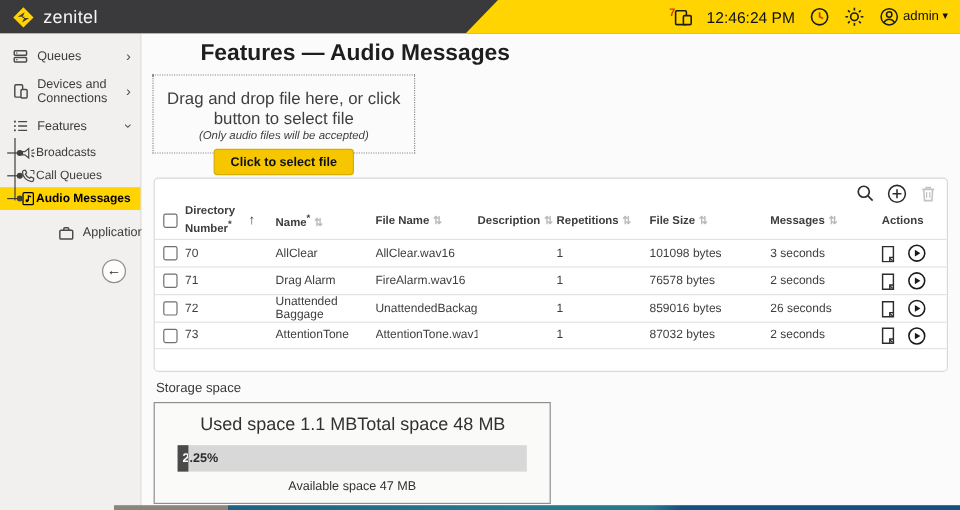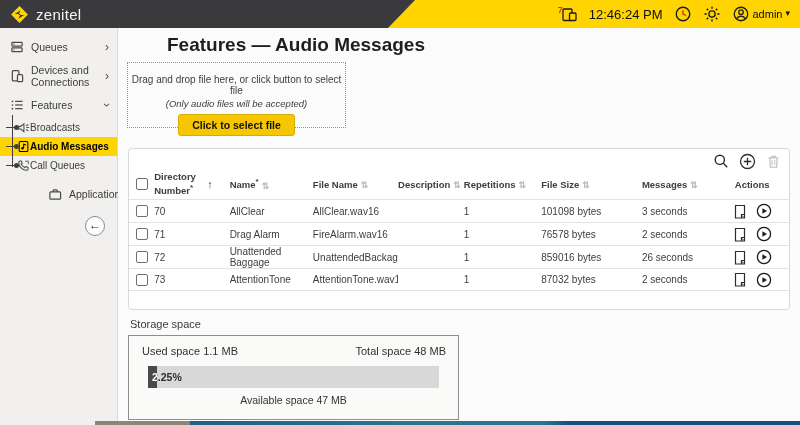--- a/index.html
+++ b/index.html
@@ -51,21 +51,21 @@
 
   
   .main { position:absolute; left:118px; top:28px; width:682px; height:397px;
     background:#fbfbfb; }
   .page-title { position:absolute; left:12px; top:6px; font-size:19px;
     font-weight:bold; color:#1e1e1e;margin-left:37px; }
 
   .upload-box { position:absolute; left:9px; top:34px; width:219px; height:66px;
     border:1px dotted #8f8f8f; text-align:center; padding-top:11px;
     cursor:pointer; }
-  .upload-line1 { font-size:10px; color:#3e3e3e; }
+  .upload-line1 { font-size:14px; color:#3e3e3e; }
   .upload-line2 { font-size:9.5px; font-style:italic; color:#3e3e3e;
     margin-top:2px; }
   .upload-btn { margin-top:5px; background:#f6c700; border:1px solid #d9ad00;
     border-radius:3px; font-family:"Liberation Sans",sans-serif;
     font-size:10.5px; font-weight:bold; color:#111; padding:4px 13px;
     cursor:pointer; }
 
   
   .tbl { position:absolute; left:10px; top:120px; width:662px; height:162px;
     background:#fff; border:1px solid #d9d9d9; border-radius:4px;
@@ -94,22 +94,22 @@
   sup { font-size:8px; }
   .cb { width:12px; height:12px; border:1.4px solid #6f6f6f; border-radius:2px;
     background:#fff; cursor:pointer; display:inline-block; }
   .row-icon { cursor:pointer; display:flex; }
 
   
   .storage-heading { position:absolute; left:12px; top:290px; font-size:11px;
     color:#3a3a3a; }
   .storage-box { position:absolute; left:10px; top:307px; width:331px;
     height:85px; border:1px solid #8f8f8f; background:#fafaf9; }
-  .storage-row { display:flex; justify-content:space-between;
-    padding:9px 12px 0 13px; font-size:11px; color:#323232; }
+  .storage-row { display:flex; justify-content:center;
+    padding:9px 12px 0 13px; font-size:15px; color:#323232; }
   .bar-track { position:relative; margin:9px 19px 0 19px; height:22px;
     background:#d8d8d8; }
   .bar-fill { position:absolute; left:0; top:0; bottom:0; background:#4a4a4a;
     min-width:9px; overflow:hidden; }
   .bar-label { position:absolute; left:4px; top:50%; transform:translateY(-50%);
     font-size:10.5px; font-weight:bold; color:#2c2c2c; white-space:nowrap; }
   .bar-label.white { color:#fff; }
   .storage-available { text-align:center; margin-top:6px; font-size:10.5px;
     color:#323232; }
 
@@ -199,37 +199,37 @@
 
   <div class="tree">
     <div class="tree-item">
       <span class="connector"></span>
       <svg class="icon-svg" width="13" height="13" viewBox="0 0 15 15" fill="none" stroke="#4a4a4a" stroke-width="1.2">
         <path d="M2 6.2 v3 h2.3 l3.7 3 V3.2 l-3.7 3 Z"></path>
         <path d="M10.5 5.5 l2.5-1.4 M10.5 9.8 l2.5 1.4 M10.8 7.6 h3"></path>
       </svg>
       <span>Broadcasts</span>
     </div>
+    <div class="tree-item">
+      <span class="connector"></span>
+      <svg class="icon-svg" width="13" height="13" viewBox="0 0 15 15" fill="none" stroke="#4a4a4a" stroke-width="1.2">
+        <path d="M3.6 2.3 C2.7 2.3 2 3 2 3.9 c0 4.8 4.3 9.1 9.1 9.1 .9 0 1.6-.7 1.6-1.6 v-1.7 l-2.7-1 -1.2 1.2 c-1.7-.9-3.1-2.3-4-4 l1.2-1.2 -1-2.4 Z"></path>
+        <path d="M9.5 2.5 h3.5 M13 2.5 v3.5" stroke-width="1"></path>
+      </svg>
+      <span>Call Queues</span>
+    </div>
     <div class="tree-item active">
       <span class="connector"></span>
       <svg class="icon-svg" width="13" height="13" viewBox="0 0 15 15" fill="none" stroke="#000" stroke-width="1.2">
         <rect x="2.5" y="1.8" width="10" height="11.5" rx="1.2"></rect>
         <circle cx="6.3" cy="9.6" r="1.4" fill="#000" stroke="none"></circle>
         <path d="M7.7 9.6 V4.8 l2.6 1"></path>
       </svg>
       <span>Audio Messages</span>
     </div>
-    <div class="tree-item">
-      <span class="connector"></span>
-      <svg class="icon-svg" width="13" height="13" viewBox="0 0 15 15" fill="none" stroke="#4a4a4a" stroke-width="1.2">
-        <path d="M3.6 2.3 C2.7 2.3 2 3 2 3.9 c0 4.8 4.3 9.1 9.1 9.1 .9 0 1.6-.7 1.6-1.6 v-1.7 l-2.7-1 -1.2 1.2 c-1.7-.9-3.1-2.3-4-4 l1.2-1.2 -1-2.4 Z"></path>
-        <path d="M9.5 2.5 h3.5 M13 2.5 v3.5" stroke-width="1"></path>
-      </svg>
-      <span>Call Queues</span>
-    </div>
   </div>
 
   <div class="side-item" style="margin-top:4px;padding-left:48px;">
     <svg class="icon-svg" width="14" height="14" viewBox="0 0 15 15" fill="none" stroke="#4a4a4a" stroke-width="1.3">
       <rect x="2" y="5.3" width="11.5" height="7.8" rx="1"></rect>
       <path d="M5.5 5.3 V4 a1 1 0 0 1 1-1 h2.5 a1 1 0 0 1 1 1 v1.3"></path>
     </svg>
     <span class="lbl">Applications</span>
     <span class="chev">›</span>
   </div>

